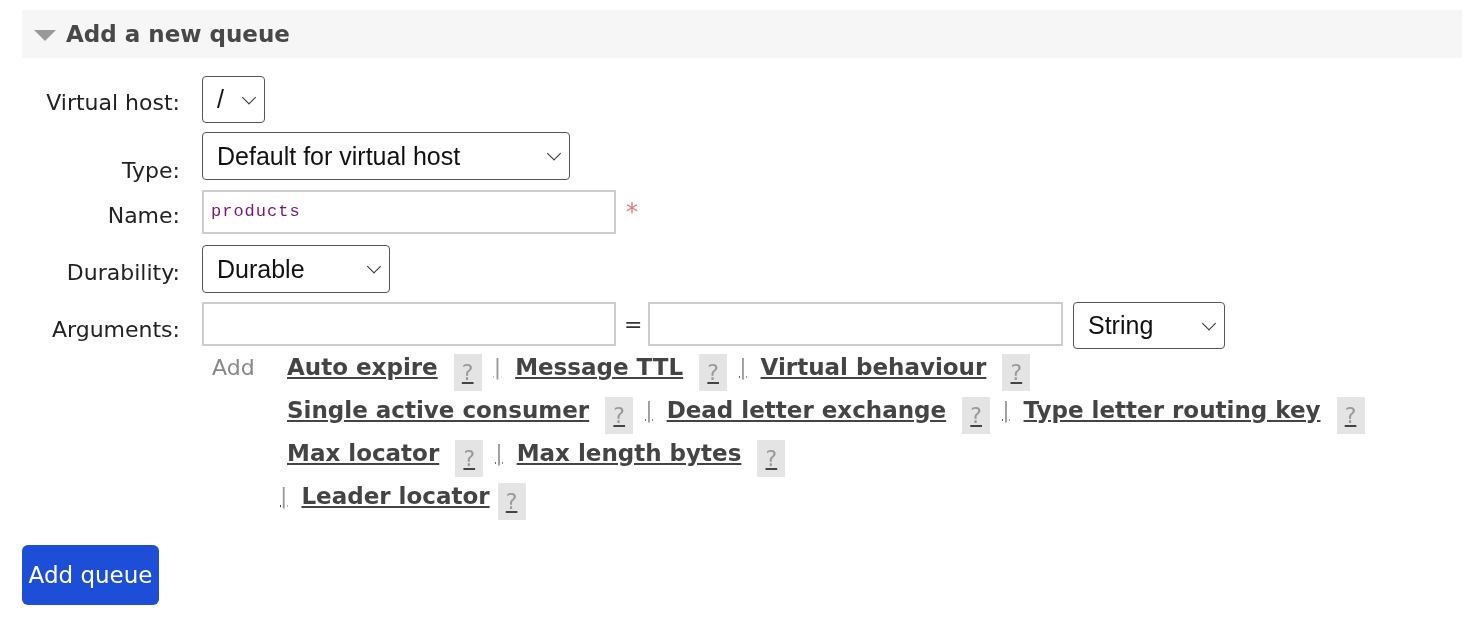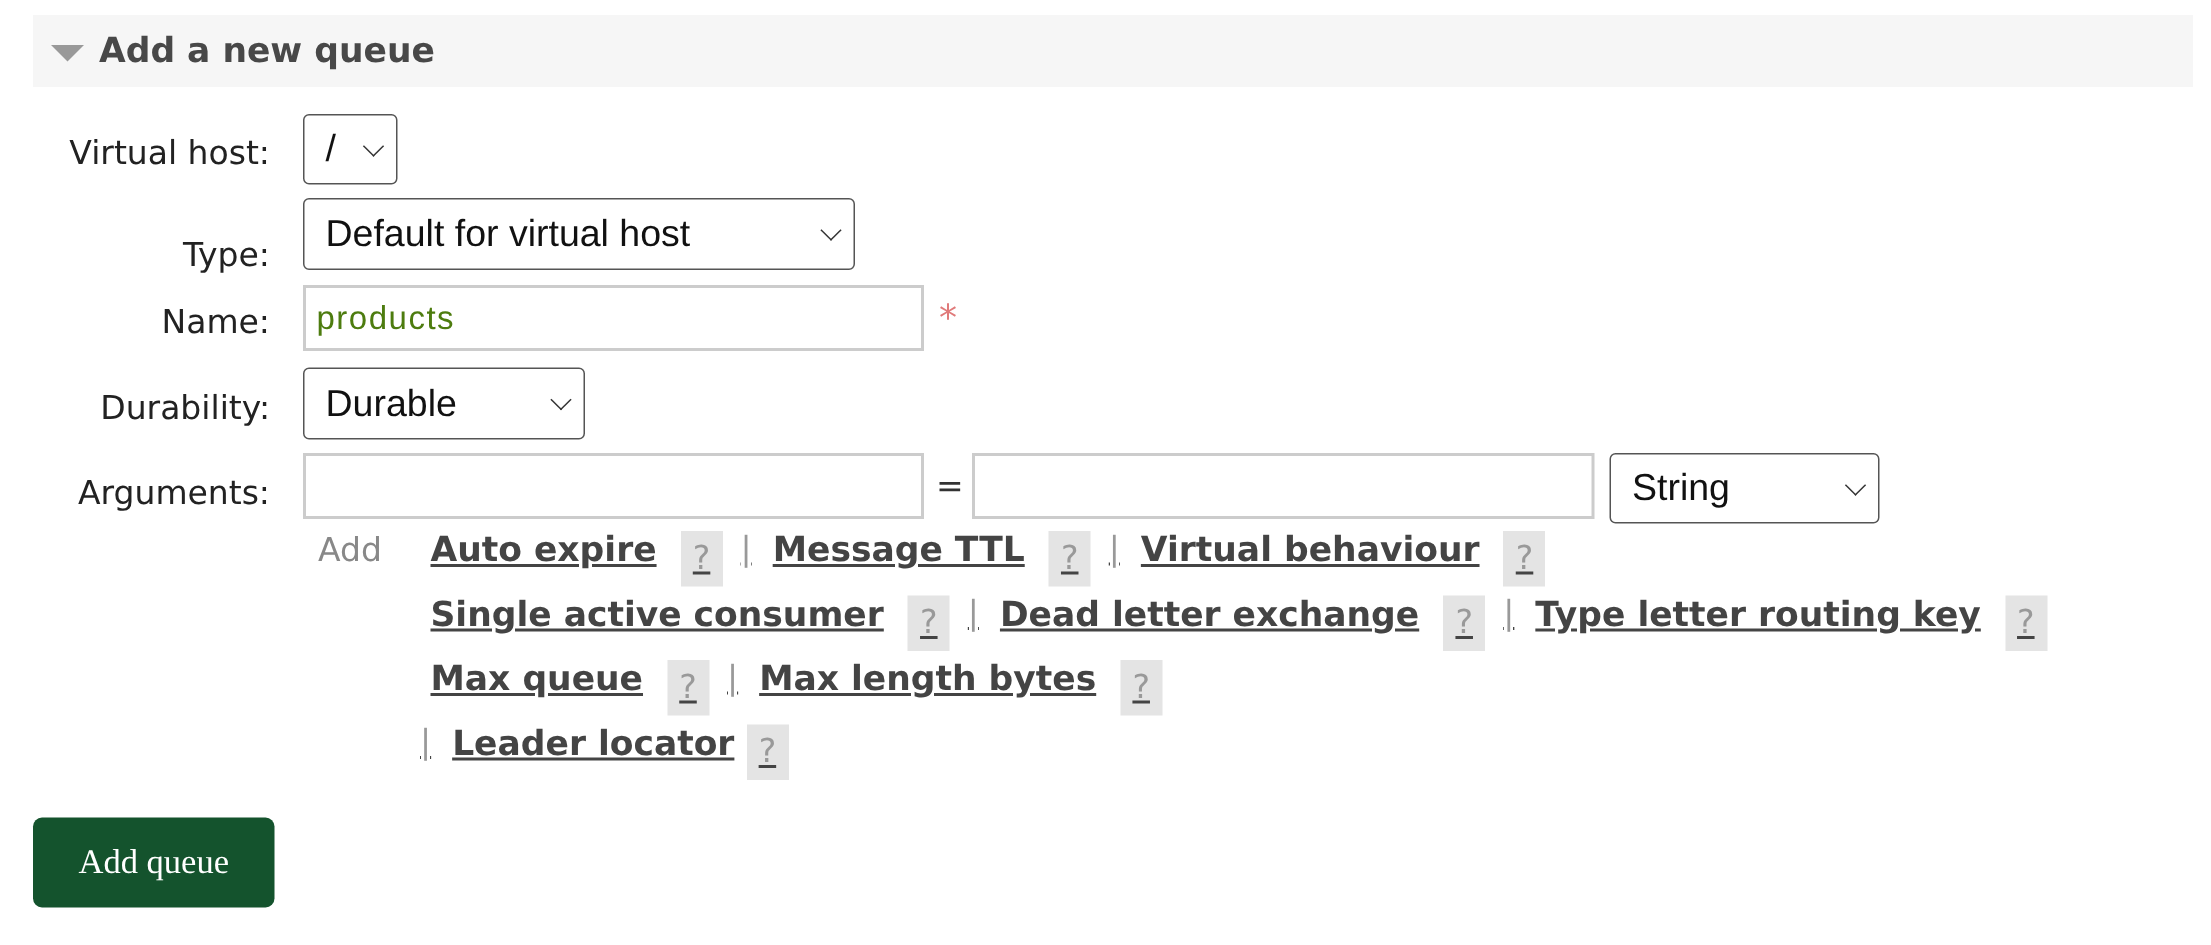--- a/index.html
+++ b/index.html
@@ -16,37 +16,37 @@
          white-space: nowrap; text-align: right; }
 
   .sel { position: absolute; box-sizing: border-box; border: 1.5px solid #555; border-radius: 4px;
          background: #fff; font-family: "Liberation Sans", sans-serif; font-size: 25px; color: #111;
          display: flex; align-items: center; padding-left: 14px; }
   .sel .chev { position: absolute; right: 10px; top: 50%; width: 9px; height: 9px;
          border-right: 1.5px solid #333; border-bottom: 1.5px solid #333;
          transform: translateY(-75%) rotate(45deg); }
 
   .txt { position: absolute; box-sizing: border-box; border: 2px solid #ccc; background: #fff; }
-  .name-val { font-family: Liberation Sans, sans-serif; font-size: 22px; color: #4d7c0f;
+  .name-val { font-family: Liberation Mono, monospace; font-size: 17px; color: #701a75;
          padding-left: 7px; line-height: 40px; letter-spacing: 1px; }
   .req { position: absolute; left: 626px; top: 198px; color: #e07a7a; font-size: 24px; }
   .eq { position: absolute; left: 624px; top: 312px; font-size: 22px; color: #333; }
 
   .add-link { position: absolute; left: 212px; top: 355px; font-size: 22px; color: #888; }
   .args-line { position: absolute; font-size: 23px; font-weight: bold; color: #444;
          display: flex; white-space: nowrap; text-decoration: underline; }
   .args-line .a { cursor: pointer; }
   .q { display: inline-block; background: #e4e4e4; color: #999; font-weight: normal;
        font-size: 22px; width: 28px; height: 37px; line-height: 37px; text-align: center;
        margin-left: 16px; cursor: pointer; }
   .sep { color: #999; font-weight: normal; font-size: 22px; margin: 0 14px 0 12px; }
 
-  .add-btn { position: absolute; left: 22px; top: 545px; width: 161px; height: 60px;
-         background: #14532d; color: #fff; border-radius: 6px; font-size: 23px;
-         display: flex; align-items: center; justify-content: center; cursor: pointer; font-family: Liberation Serif, serif; }
+  .add-btn { position: absolute; left: 22px; top: 545px; width: 137px; height: 60px;
+         background: #1d4ed8; color: #fff; border-radius: 6px; font-size: 23px;
+         display: flex; align-items: center; justify-content: center; cursor: pointer; }
 </style>
 </head>
 <body>
 
 <div class="section-header">
   <span class="tri"></span>
   <span class="title">Add a new queue</span>
 </div>
 
 <div class="lbl" style="top:90px;">Virtual host:</div>
@@ -68,21 +68,21 @@
 <div class="lbl" style="top:260px;">Durability:</div>
 <div class="sel" style="left:202px; top:245px; width:188px; height:48px;">
   <span>Durable</span>
   <span class="chev"></span>
 </div>
 
 <div class="lbl" style="top:317px;">Arguments:</div>
 <div class="txt" style="left:202px; top:302px; width:414px; height:44px;"></div>
 <span class="eq">=</span>
 <div class="txt" style="left:648px; top:302px; width:415px; height:44px;"></div>
-<div class="sel" style="left:1073px; top:302px; width:180px; height:47px;">
+<div class="sel" style="left:1073px; top:302px; width:152px; height:47px;">
   <span>String</span>
   <span class="chev"></span>
 </div>
 
 <span class="add-link">Add</span>
 
 <div class="args-line" style="left:287px; top:354px;">
   <span class="a">Auto expire</span>
   <span class="q">?</span>
   <span class="sep">|</span>
@@ -98,21 +98,21 @@
   <span class="q">?</span>
   <span class="sep">|</span>
   <span class="a">Dead letter exchange</span>
   <span class="q">?</span>
   <span class="sep">|</span>
   <span class="a">Type letter routing key</span>
   <span class="q">?</span>
 </div>
 
 <div class="args-line" style="left:287px; top:440px;">
-  <span class="a">Max queue</span>
+  <span class="a">Max locator</span>
   <span class="q">?</span>
   <span class="sep">|</span>
   <span class="a">Max length bytes</span>
   <span class="q">?</span>
 </div>
 
 <div class="args-line" style="left:280px; top:483px;">
   <span class="sep" style="margin:0 14px 0 0;">|</span>
   <span class="a">Leader locator</span>
   <span class="q" style="margin-left:8px;">?</span>

